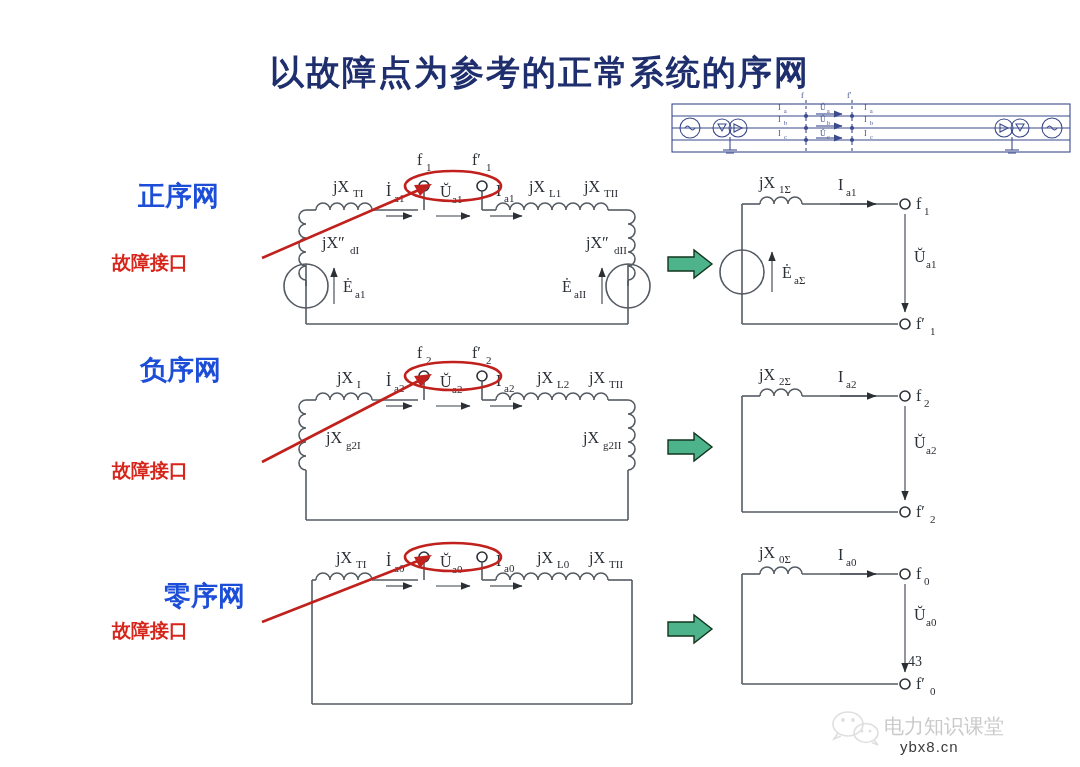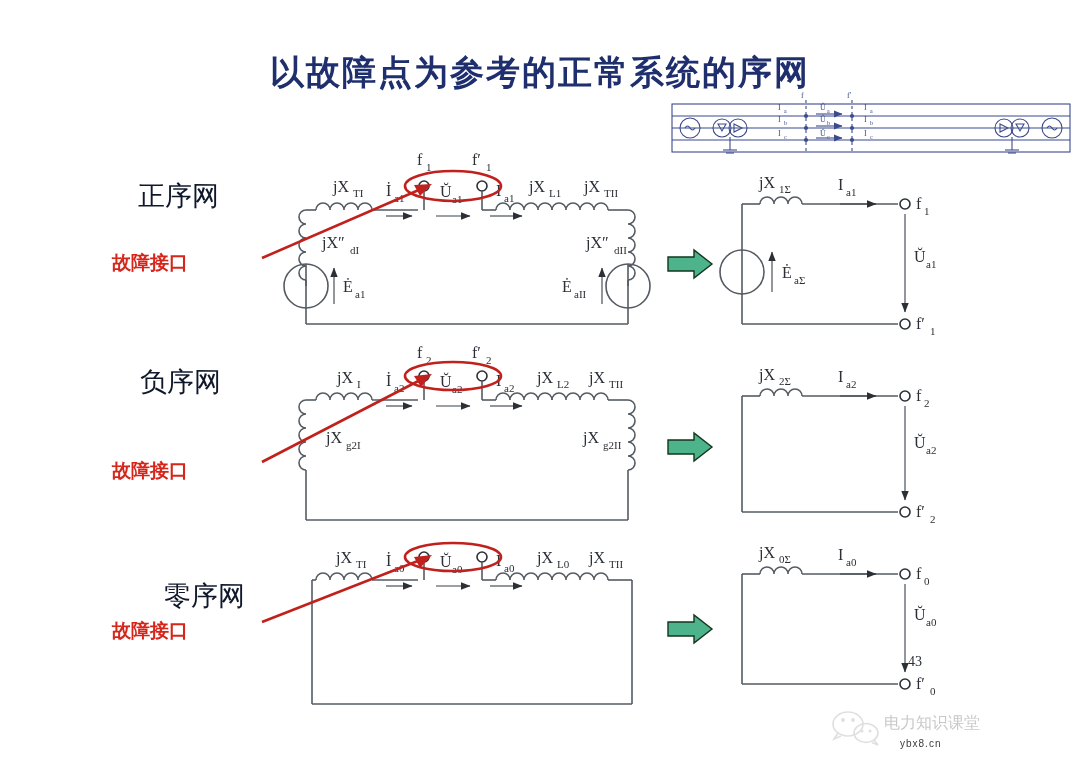--- a/index.html
+++ b/index.html
@@ -20,45 +20,45 @@
     font-family:"Liberation Serif", serif;
     font-weight:bold;
     font-size:34px;
     color:#1f2f6e;
     letter-spacing:2px;
     white-space:nowrap;
   }
   .cn-label{
     position:absolute;
     font-family:"Liberation Serif", serif;
-    font-weight:normal;
+    font-weight:bold;
     font-size:27px;
-    color:#0f172a;
+    color:#1d4ed8;
     white-space:nowrap;
   }
   .cn-red{
     position:absolute;
     font-family:"Liberation Serif", serif;
     font-weight:bold;
     font-size:19px;
     color:#d6261c;
     white-space:nowrap;
   }
   .wm{
     position:absolute;
     color:#c9c9c9;
     font-family:Liberation Mono, monospace;
-    font-size:16px;
+    font-size:20px;
     white-space:nowrap;
   }
   .wm2{
     position:absolute;
     color:#3b3b3b;
     font-family:"Liberation Sans", sans-serif;
-    font-size:10px;
+    font-size:15px;
     letter-spacing:1px;
     white-space:nowrap;
   }
   
   text{font-family:"Liberation Serif", serif; fill:#2b2f36;}
   .lbl{font-size:16px;}
   .lbl-s{font-size:11px;}
   .lbl-xs{font-size:8px;}
   .wire{stroke:#555b63;stroke-width:1.6;fill:none;}
   .thin{stroke:#3a4048;stroke-width:1.1;fill:none;}
@@ -71,21 +71,21 @@
   .bluetext{fill:#3b4a8c;}
 </style>
 </head>
 <body>
 
 <div class="title">以故障点为参考的正常系统的序网</div>
 
 <div class="cn-label" style="left:138px;top:178px;">正序网</div>
 <div class="cn-red" style="left:112px;top:250px;">故障接口</div>
 
-<div class="cn-label" style="left:140px;top:364px;">负序网</div>
+<div class="cn-label" style="left:140px;top:352px;">负序网</div>
 <div class="cn-red" style="left:112px;top:458px;">故障接口</div>
 
 <div class="cn-label" style="left:164px;top:578px;">零序网</div>
 <div class="cn-red" style="left:112px;top:618px;">故障接口</div>
 
 <div id="stage">
 <svg width="1080" height="767" viewBox="0 0 1080 767" xmlns="http://www.w3.org/2000/svg">
   <defs>
 
     <marker id="ah" markerWidth="9" markerHeight="7" refX="8.5" refY="3.5" orient="auto">

